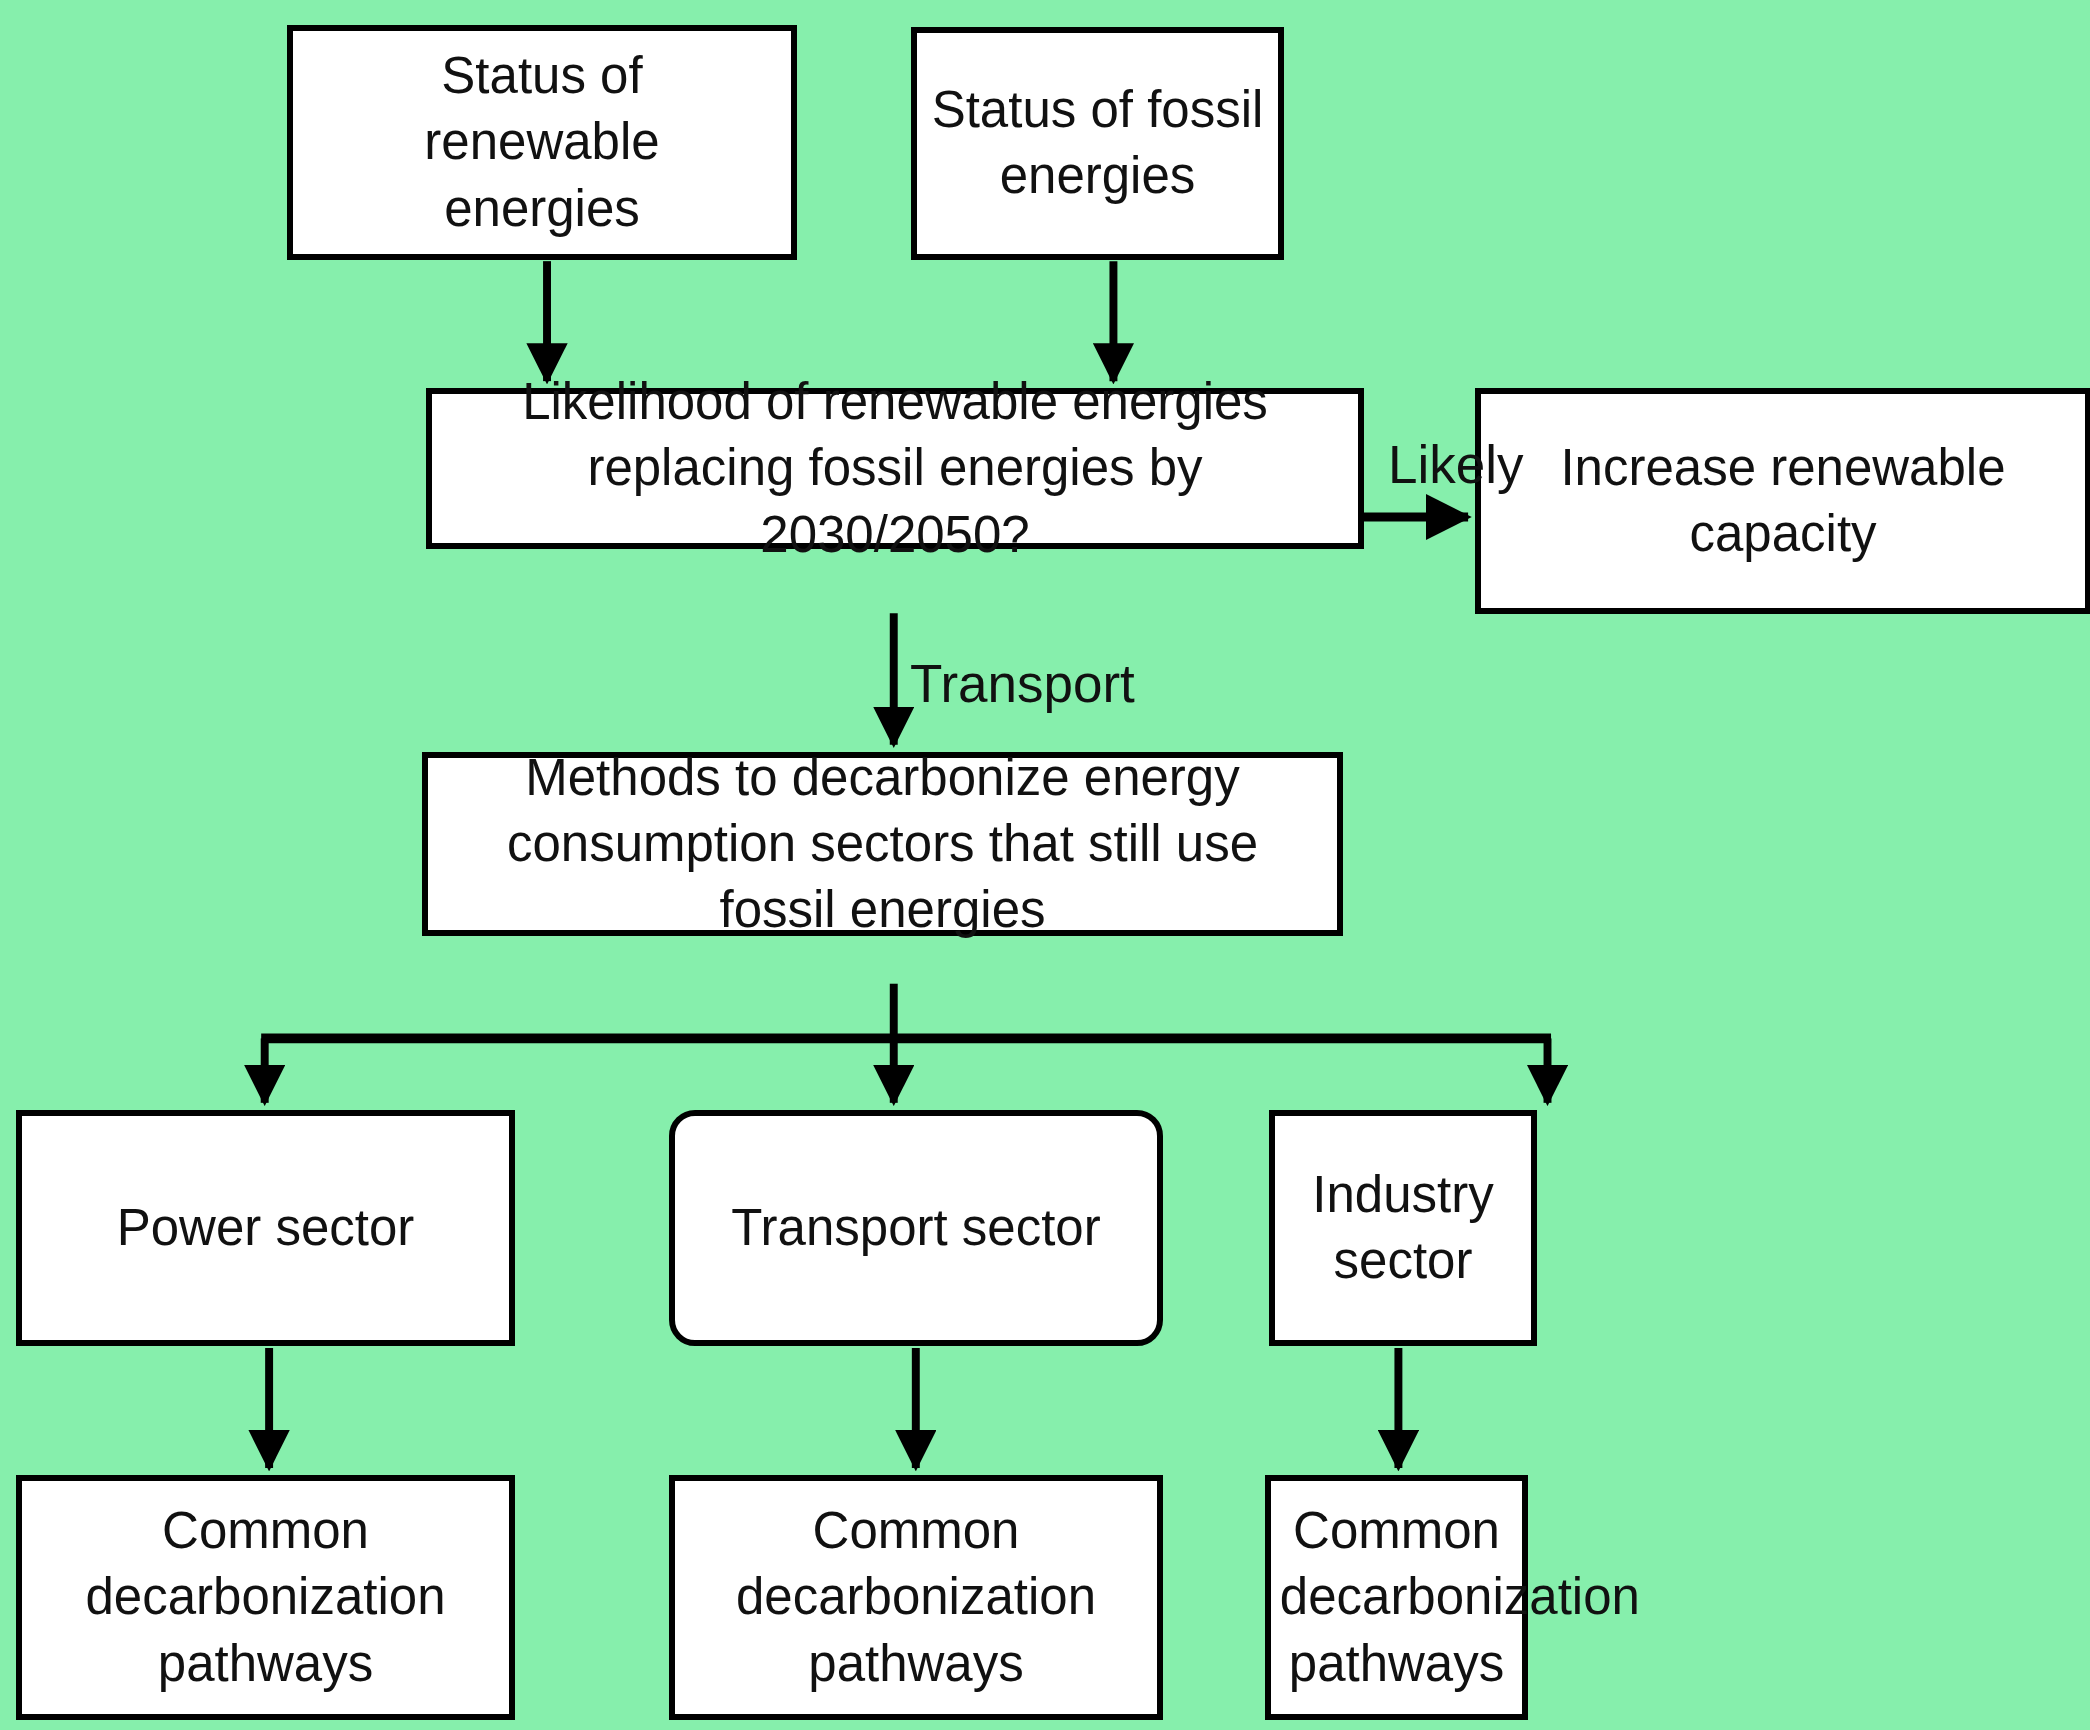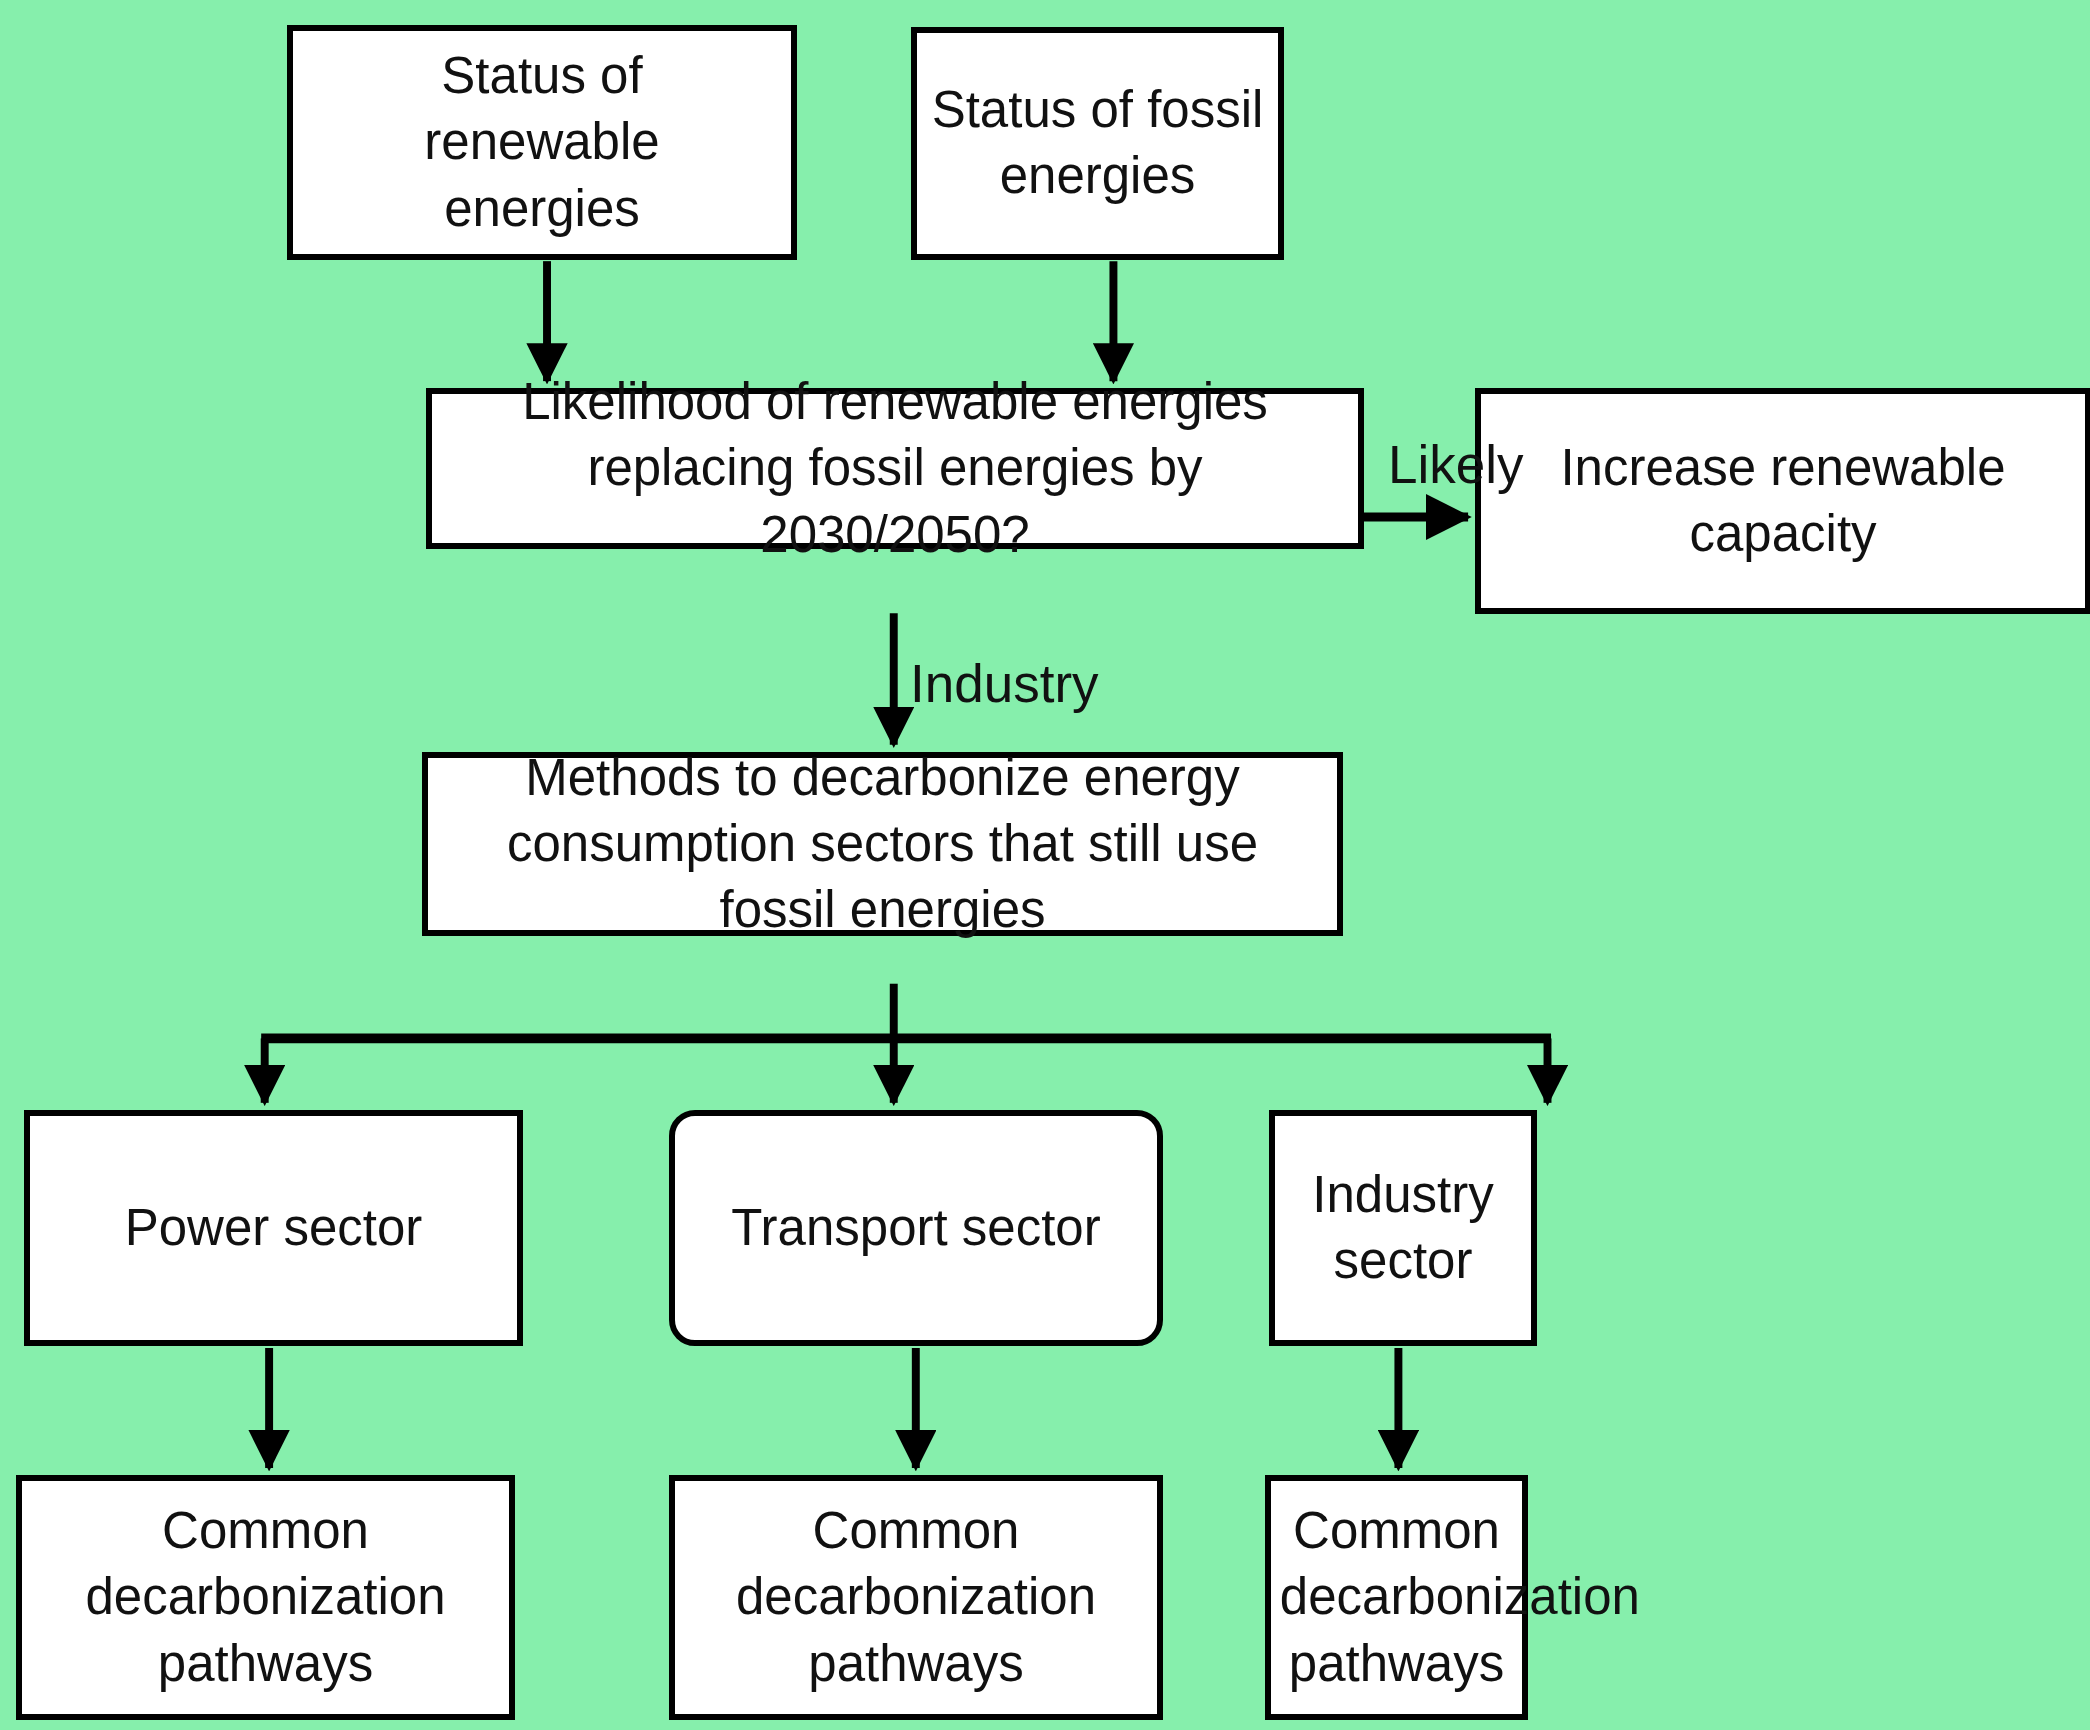--- a/index.html
+++ b/index.html
@@ -48,21 +48,21 @@
     width: 2091px;
     height: 1731px;
     pointer-events: none;
   }
   
   #n-status-renewable { left: 287px;  top: 25px;   width: 510px;  height: 235px;  font-size: 51px; }
   #n-status-fossil    { left: 911px; top: 26.5px;   width: 373px;  height: 233px;  font-size: 51px; }
   #n-likelihood       { left: 426px;  top: 388px;  width: 938px; height: 161px;  font-size: 51px; }
   #n-increase         { left: 1475px; top: 388px;  width: 616px;  height: 226px;  font-size: 51px; }
   #n-methods          { left: 422px;  top: 752px;  width: 921px; height: 184px;  font-size: 51px; }
-  #n-power            { left: 24px;   top: 1110px; width: 499px;  height: 236px;  font-size: 51px; }
+  #n-power            { left: 16px;   top: 1110px; width: 499px;  height: 236px;  font-size: 51px; }
   #n-transport        { left: 669px;  top: 1110px; width: 494px;  height: 236px;  font-size: 51px; border-radius: 26px; }
   #n-industry         { left: 1269px; top: 1110px; width: 268px;  height: 236px;  font-size: 51px; }
   #n-path-power       { left: 16px;   top: 1475px; width: 499px;  height: 245px;  font-size: 51px; }
   #n-path-transport   { left: 669px;  top: 1475px; width: 494px;  height: 245px;  font-size: 51px; }
   #n-path-industry    { left: 1265px; top: 1475px; width: 263px;  height: 245px;  font-size: 51px; }
   
   #lbl-likely   { left: 1388px; top: 438px;  font-size: 53px; }
   #lbl-unlikely { left: 910px; top: 657px;  font-size: 53px; }
 </style>
 </head>
@@ -150,16 +150,16 @@
   </div>
 
   <div class="node" id="n-path-industry">
     <span class="label">Common
 decarbonization
 pathways</span>
   </div>
 
   <div class="edge-label" id="lbl-likely">Likely</div>
 
-  <div class="edge-label" id="lbl-unlikely">Industry</div>
+  <div class="edge-label" id="lbl-unlikely">Transport</div>
 
 </div>
 
 
 </body></html>

